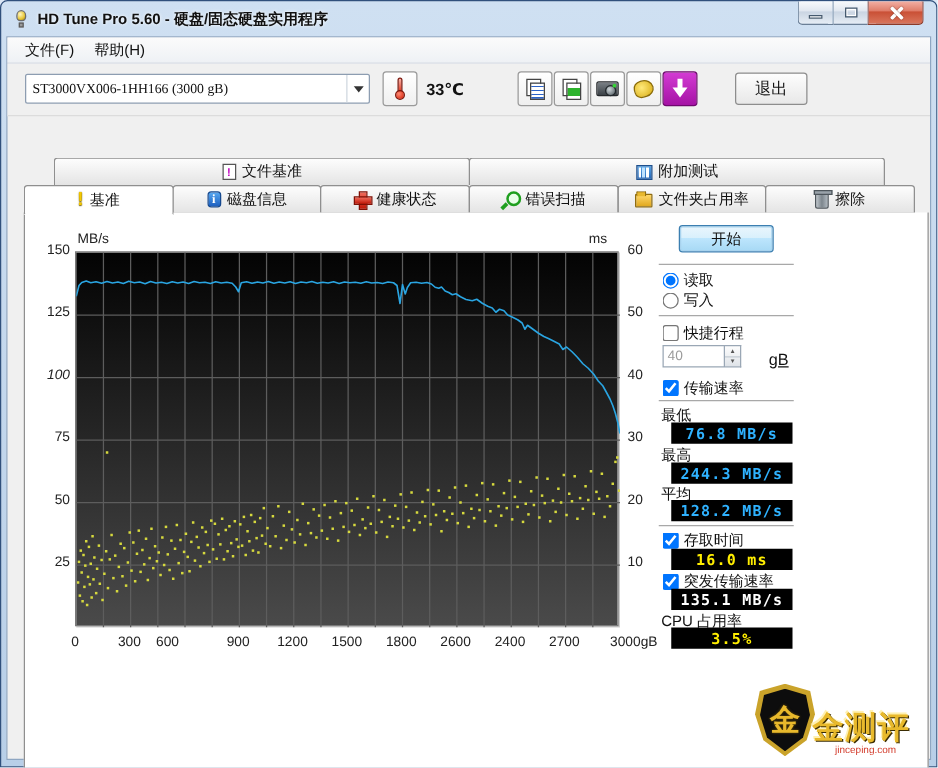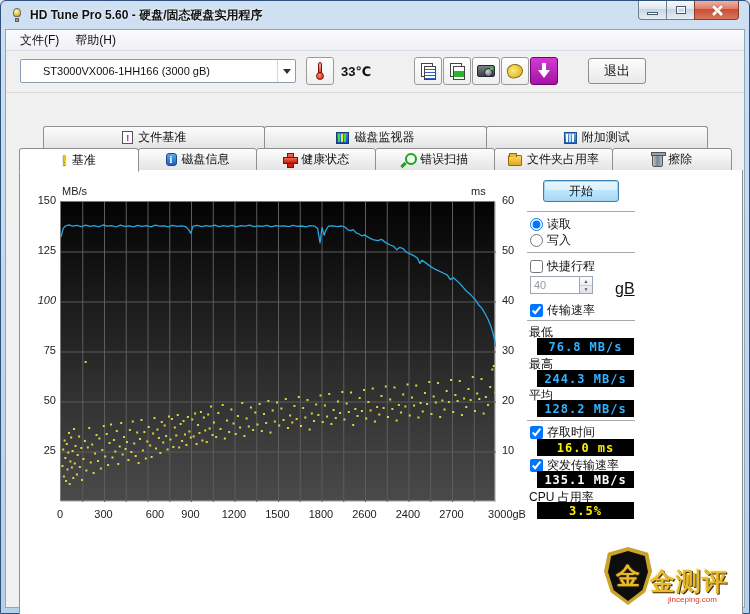--- a/index.html
+++ b/index.html
@@ -27,21 +27,21 @@
 
   .client { position:absolute; top:28px; left:4px; right:4px; bottom:5px; background:#f0f0f0; border:1px solid #8ea6c2; }
 
   
   .menubar { height:21px; background:linear-gradient(#fbfbfb,#eef1f5); border-bottom:1px solid #d5dce5; display:flex; align-items:center; padding-left:6px; }
   .menu-item { font-size:12px; color:#111; padding:2px 8px; }
 
   
   .toolbar { height:42px; background:#f0f0f0; border-bottom:1px solid #dcdcdc; position:relative; }
   .combo { position:absolute; left:14px; top:8px; width:276px; height:24px; background:#fff; border:1px solid #8d9db1; border-radius:2px; display:flex; align-items:center; }
-  .combo-text { flex:1; font-family:Liberation Sans, sans-serif; font-size:11px; color:#111; padding-left:22px; white-space:nowrap; overflow:hidden; }
+  .combo-text { flex:1; font-family:Liberation Serif, serif; font-size:11px; color:#111; padding-left:5px; white-space:nowrap; overflow:hidden; }
   .combo-arrow-zone { width:18px; height:100%; display:flex; align-items:center; justify-content:center; border-left:1px solid #d0d7e0; }
   .combo-arrow { width:0; height:0; border-left:4px solid transparent; border-right:4px solid transparent; border-top:5px solid #333; }
   .tool-btn { position:absolute; top:6px; width:28px; height:28px; background:linear-gradient(#ffffff,#efefef); border:1px solid #9a9a9a; border-radius:3px; display:flex; align-items:center; justify-content:center; }
   .temp-text { position:absolute; left:335px; top:13px; font-size:13px; font-weight:bold; color:#111; }
   .thermo { position:relative; width:10px; height:18px; }
   .thermo .tube { position:absolute; left:3px; top:0; width:4px; height:13px; background:linear-gradient(#f7b7ad,#e02b12); border:1px solid #7c150a; border-radius:2px 2px 0 0; }
   .thermo .bulbb { position:absolute; left:1px; bottom:0; width:8px; height:8px; border-radius:50%; background:radial-gradient(circle at 35% 35%,#ff8a73,#d51c05); border:1px solid #7c150a; }
   .icon-copytext { position:relative; width:14px; height:16px; }
   .icon-copytext::before { content:""; position:absolute; left:0; top:0; width:10px; height:12px; background:#fff; border:1px solid #444; }
   .icon-copytext::after { content:""; position:absolute; left:3px; top:3px; width:10px; height:12px; background:repeating-linear-gradient(#fff 0 2px,#2a62c9 2px 3px); border:1px solid #444; }
@@ -108,21 +108,21 @@
   .controls { position:absolute; left:505px; top:0; width:219px; height:452px; font-size:12px; color:#111; }
   .start-btn { position:absolute; left:18px; top:10px; width:76px; height:22px; border:1px solid #3c7fb1; border-radius:3px; background:linear-gradient(#eaf6fd,#d9f0fc 45%,#bee6fd 46%,#a7d9f5); box-shadow:0 0 0 1px #a8d3ee inset; font-size:12px; color:#111; display:flex; align-items:center; justify-content:center; }
   .hr { position:absolute; left:2px; width:108px; height:1px; background:#a8a8a8; }
   .ctl-row { position:absolute; left:5px; display:flex; align-items:center; gap:4px; }
   .ctl-row input { margin:0; width:13px; height:13px; }
   .spinbox { position:absolute; left:5px; display:flex; }
   .spin-input { width:50px; height:18px; border:1px solid #9aa7b5; background:#fff; color:#9a9a9a; font-size:11px; padding-left:3px; font-family:"Liberation Sans",sans-serif; }
   .spin-btns { display:flex; flex-direction:column; width:13px; height:18px; border:1px solid #9aa7b5; border-left:none; background:linear-gradient(#fdfdfd,#dfe3e8); }
   .spin-btns span { flex:1; display:flex; align-items:center; justify-content:center; font-size:5px; color:#555; border-bottom:1px solid #c4ccd4; }
   .spin-btns span:last-child { border-bottom:none; }
-  .unit { position:absolute; font-size:16px; color:#111;text-decoration:underline; }
+  .unit { position:absolute; font-size:13px; color:#111;text-decoration:underline; }
   .meas-label { position:absolute; left:4px; font-size:12px; color:#111; }
   .lcd { position:absolute; left:12px; width:97px; height:17px; background:#000; display:flex; align-items:center; justify-content:center; font-family:"DejaVu Sans Mono","Liberation Mono",monospace; font-size:12px; font-weight:bold; letter-spacing:1px; }
   .lcd.blue { color:#2fb2ff; }
   .lcd.yellow { color:#ffee00; }
   .lcd.white { color:#fff; }
 
   
   .watermark { position:absolute; right:2px; bottom:0; width:138px; height:60px; z-index:10; }
   .shield { position:absolute; left:0; top:0; width:48px; height:58px; background:#caa32a; clip-path:polygon(50% 0,92% 10%,100% 42%,86% 78%,50% 100%,14% 78%,0 42%,8% 10%); display:flex; align-items:center; justify-content:center; }
   .shield-inner { width:40px; height:50px; background:#0d0d0d; clip-path:polygon(50% 0,92% 10%,100% 42%,86% 78%,50% 100%,14% 78%,0 42%,8% 10%); display:flex; align-items:center; justify-content:center; }
@@ -190,24 +190,20 @@
         </div>
       <div class="exit-btn">退出</div>
     </div>
 
     <div class="tabrow1">
       <div class="tab">
           <span class="ticon icon-filebench">!</span>
           <span>文件基准</span>
         </div>
       <div class="tab">
-          <span class="ticon icon-diskmon"></span>
-          <span>磁盘监视器</span>
-        </div>
-      <div class="tab">
           <span class="ticon icon-extratest"></span>
           <span>附加测试</span>
         </div>
     </div>
     <div class="tabrow2">
       <div class="tab active">
           <span class="ticon icon-bench">!</span>
           <span>基准</span>
         </div>
       <div class="tab">
@@ -248,21 +244,21 @@
             <div class="axis-label yr" style="left: 482px; top: 24px;">60</div>
             <div class="axis-label yr" style="left: 482px; top: 74px;">50</div>
             <div class="axis-label yr" style="left: 482px; top: 124px;">40</div>
             <div class="axis-label yr" style="left: 482px; top: 174px;">30</div>
             <div class="axis-label yr" style="left: 482px; top: 224px;">20</div>
             <div class="axis-label yr" style="left: 482px; top: 274px;">10</div>
           </div>
         <div id="x-labels">
             <div class="axis-label xl" style="left: 12px; top: 338px;">0</div>
             <div class="axis-label xl" style="left: 55.5px; top: 338px;">300</div>
-            <div class="axis-label xl" style="left: 107px; top: 338px;">600</div>
+            <div class="axis-label xl" style="left: 86px; top: 338px;">600</div>
             <div class="axis-label xl" style="left: 142.5px; top: 338px;">900</div>
             <div class="axis-label xl" style="left: 186px; top: 338px;">1200</div>
             <div class="axis-label xl" style="left: 229.5px; top: 338px;">1500</div>
             <div class="axis-label xl" style="left: 273px; top: 338px;">1800</div>
             <div class="axis-label xl" style="left: 316.5px; top: 338px;">2600</div>
             <div class="axis-label xl" style="left: 360px; top: 338px;">2400</div>
             <div class="axis-label xl" style="left: 403.5px; top: 338px;">2700</div>
             <div class="axis-label xl" style="left: 459px; top: 338px;">3000gB</div>
           </div>
         <div class="plot">

